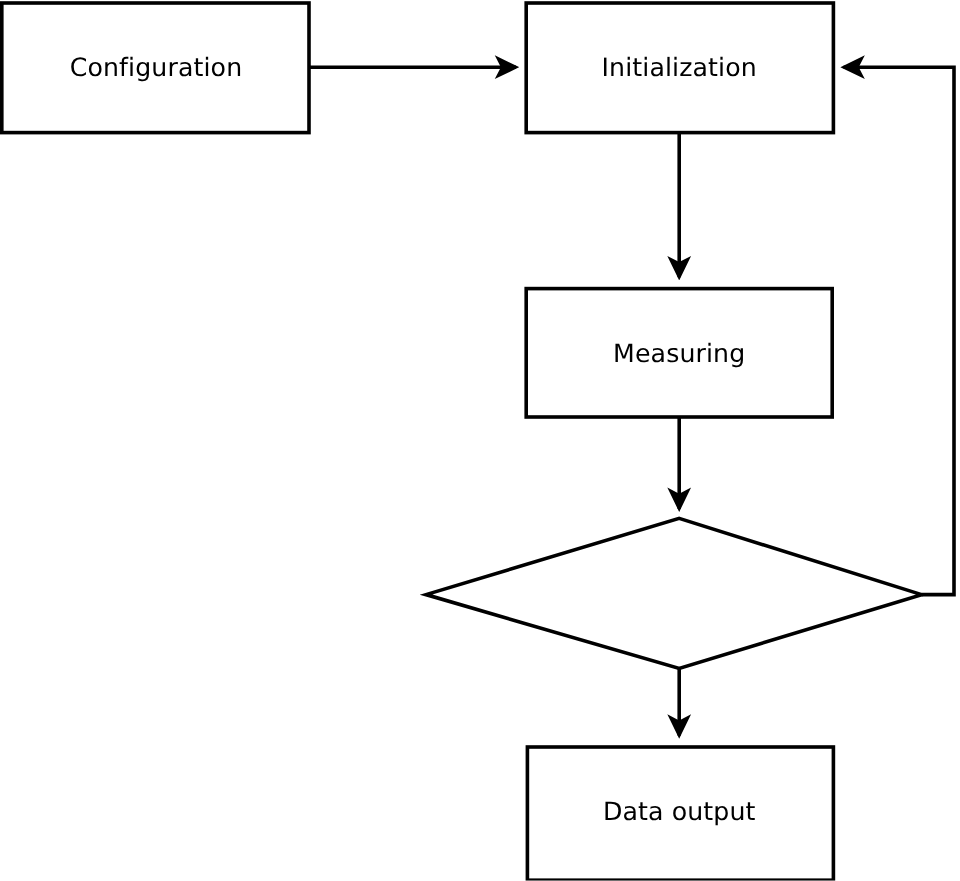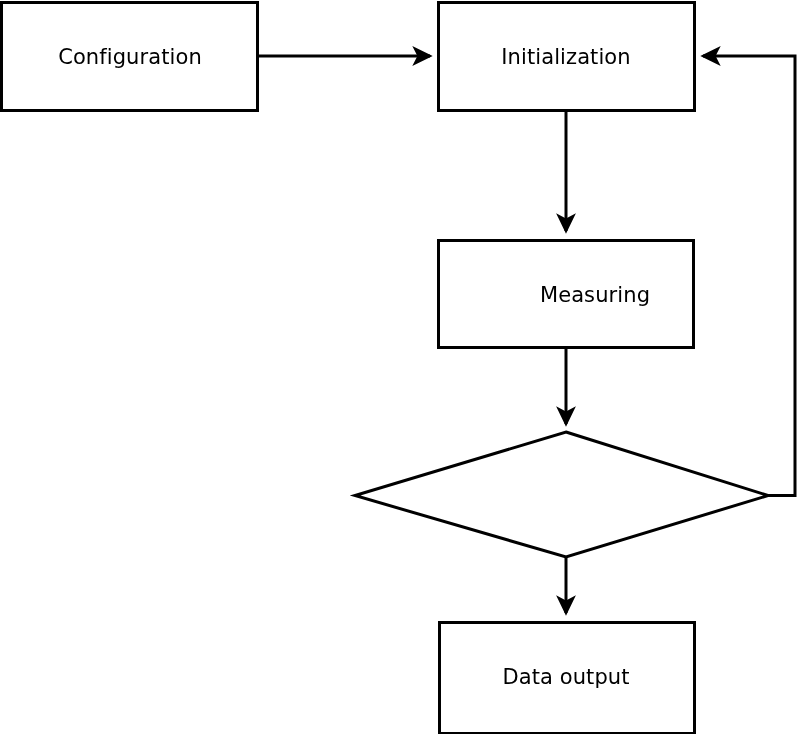--- a/index.html
+++ b/index.html
@@ -73,18 +73,18 @@
       <polyline points="566,557 566,613" marker-end="url(#arrowhead)"></polyline>
 
       <polyline points="768,495.5 795,495.5 795,56 703,56" marker-end="url(#arrowhead)"></polyline>
     </g>
   </svg>
 
   <div class="node-label" style="left:130px; top:57px;">Configuration</div>
 
   <div class="node-label" style="left:566px; top:57px;">Initialization</div>
 
-  <div class="node-label" style="left:566px; top:295px;margin-left:29px;">Measuring</div>
+  <div class="node-label" style="left:566px; top:295px;">Measuring</div>
 
 
   <div class="node-label" style="left:566px; top:677px;text-align:center;">Data output</div>
 
 </div>
 
 </body></html>

